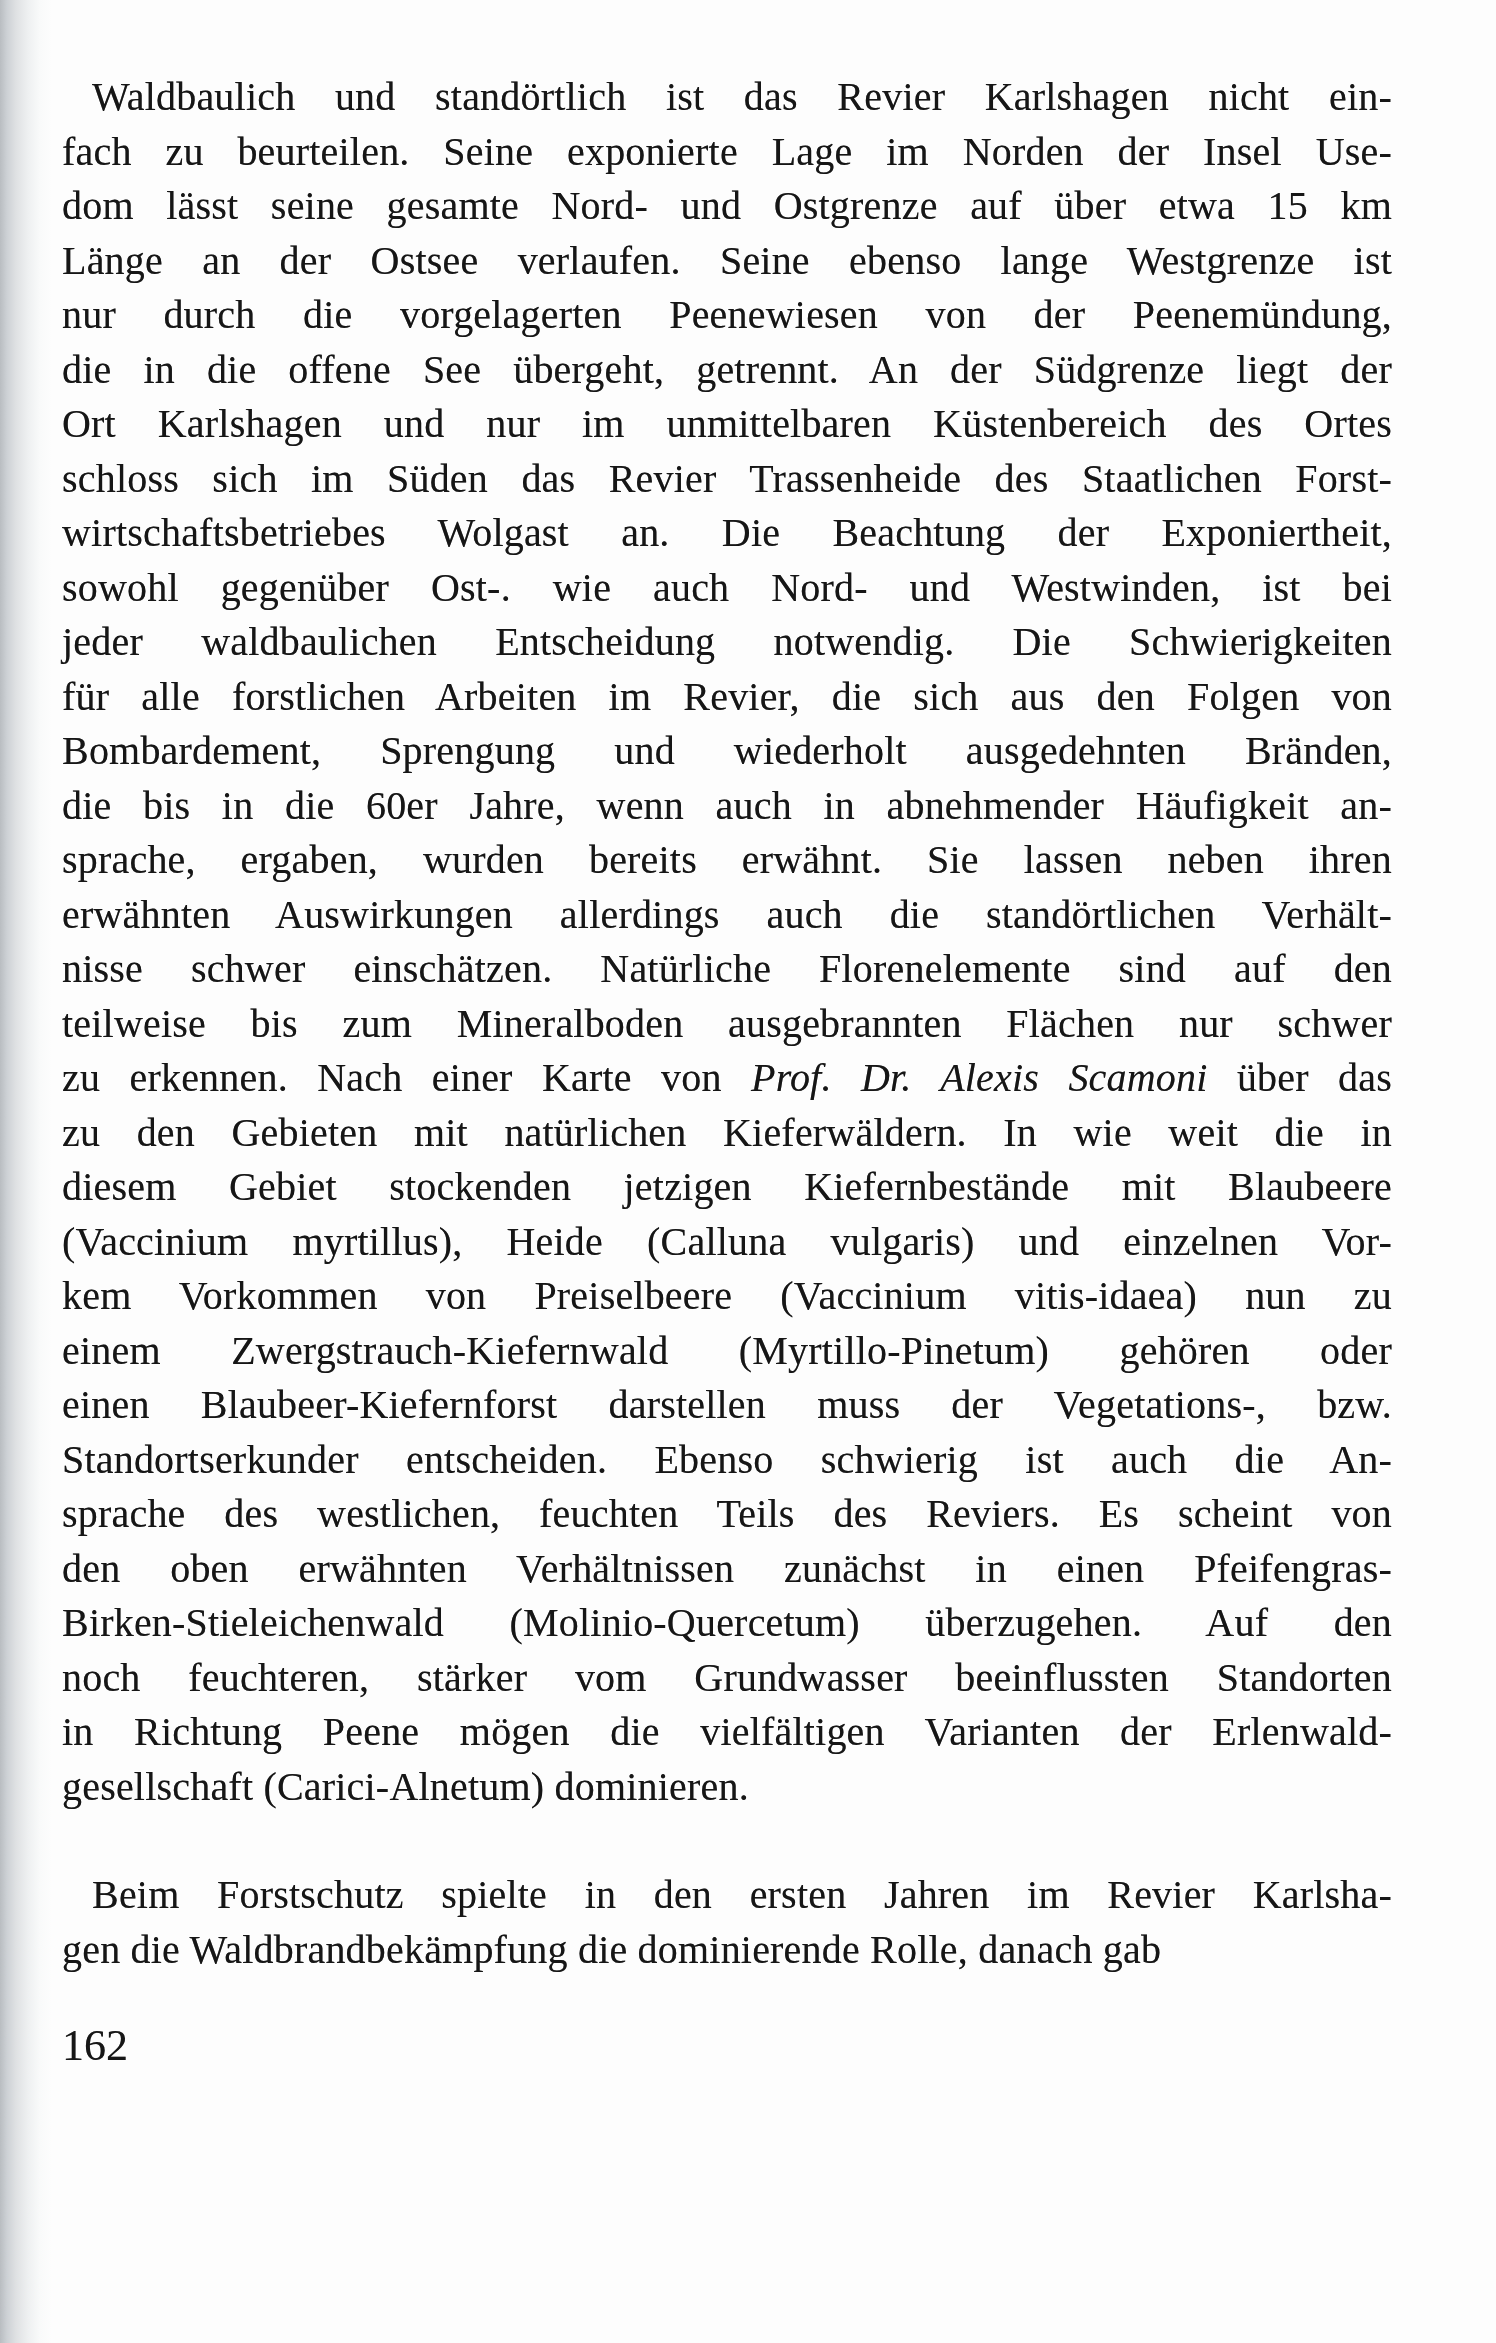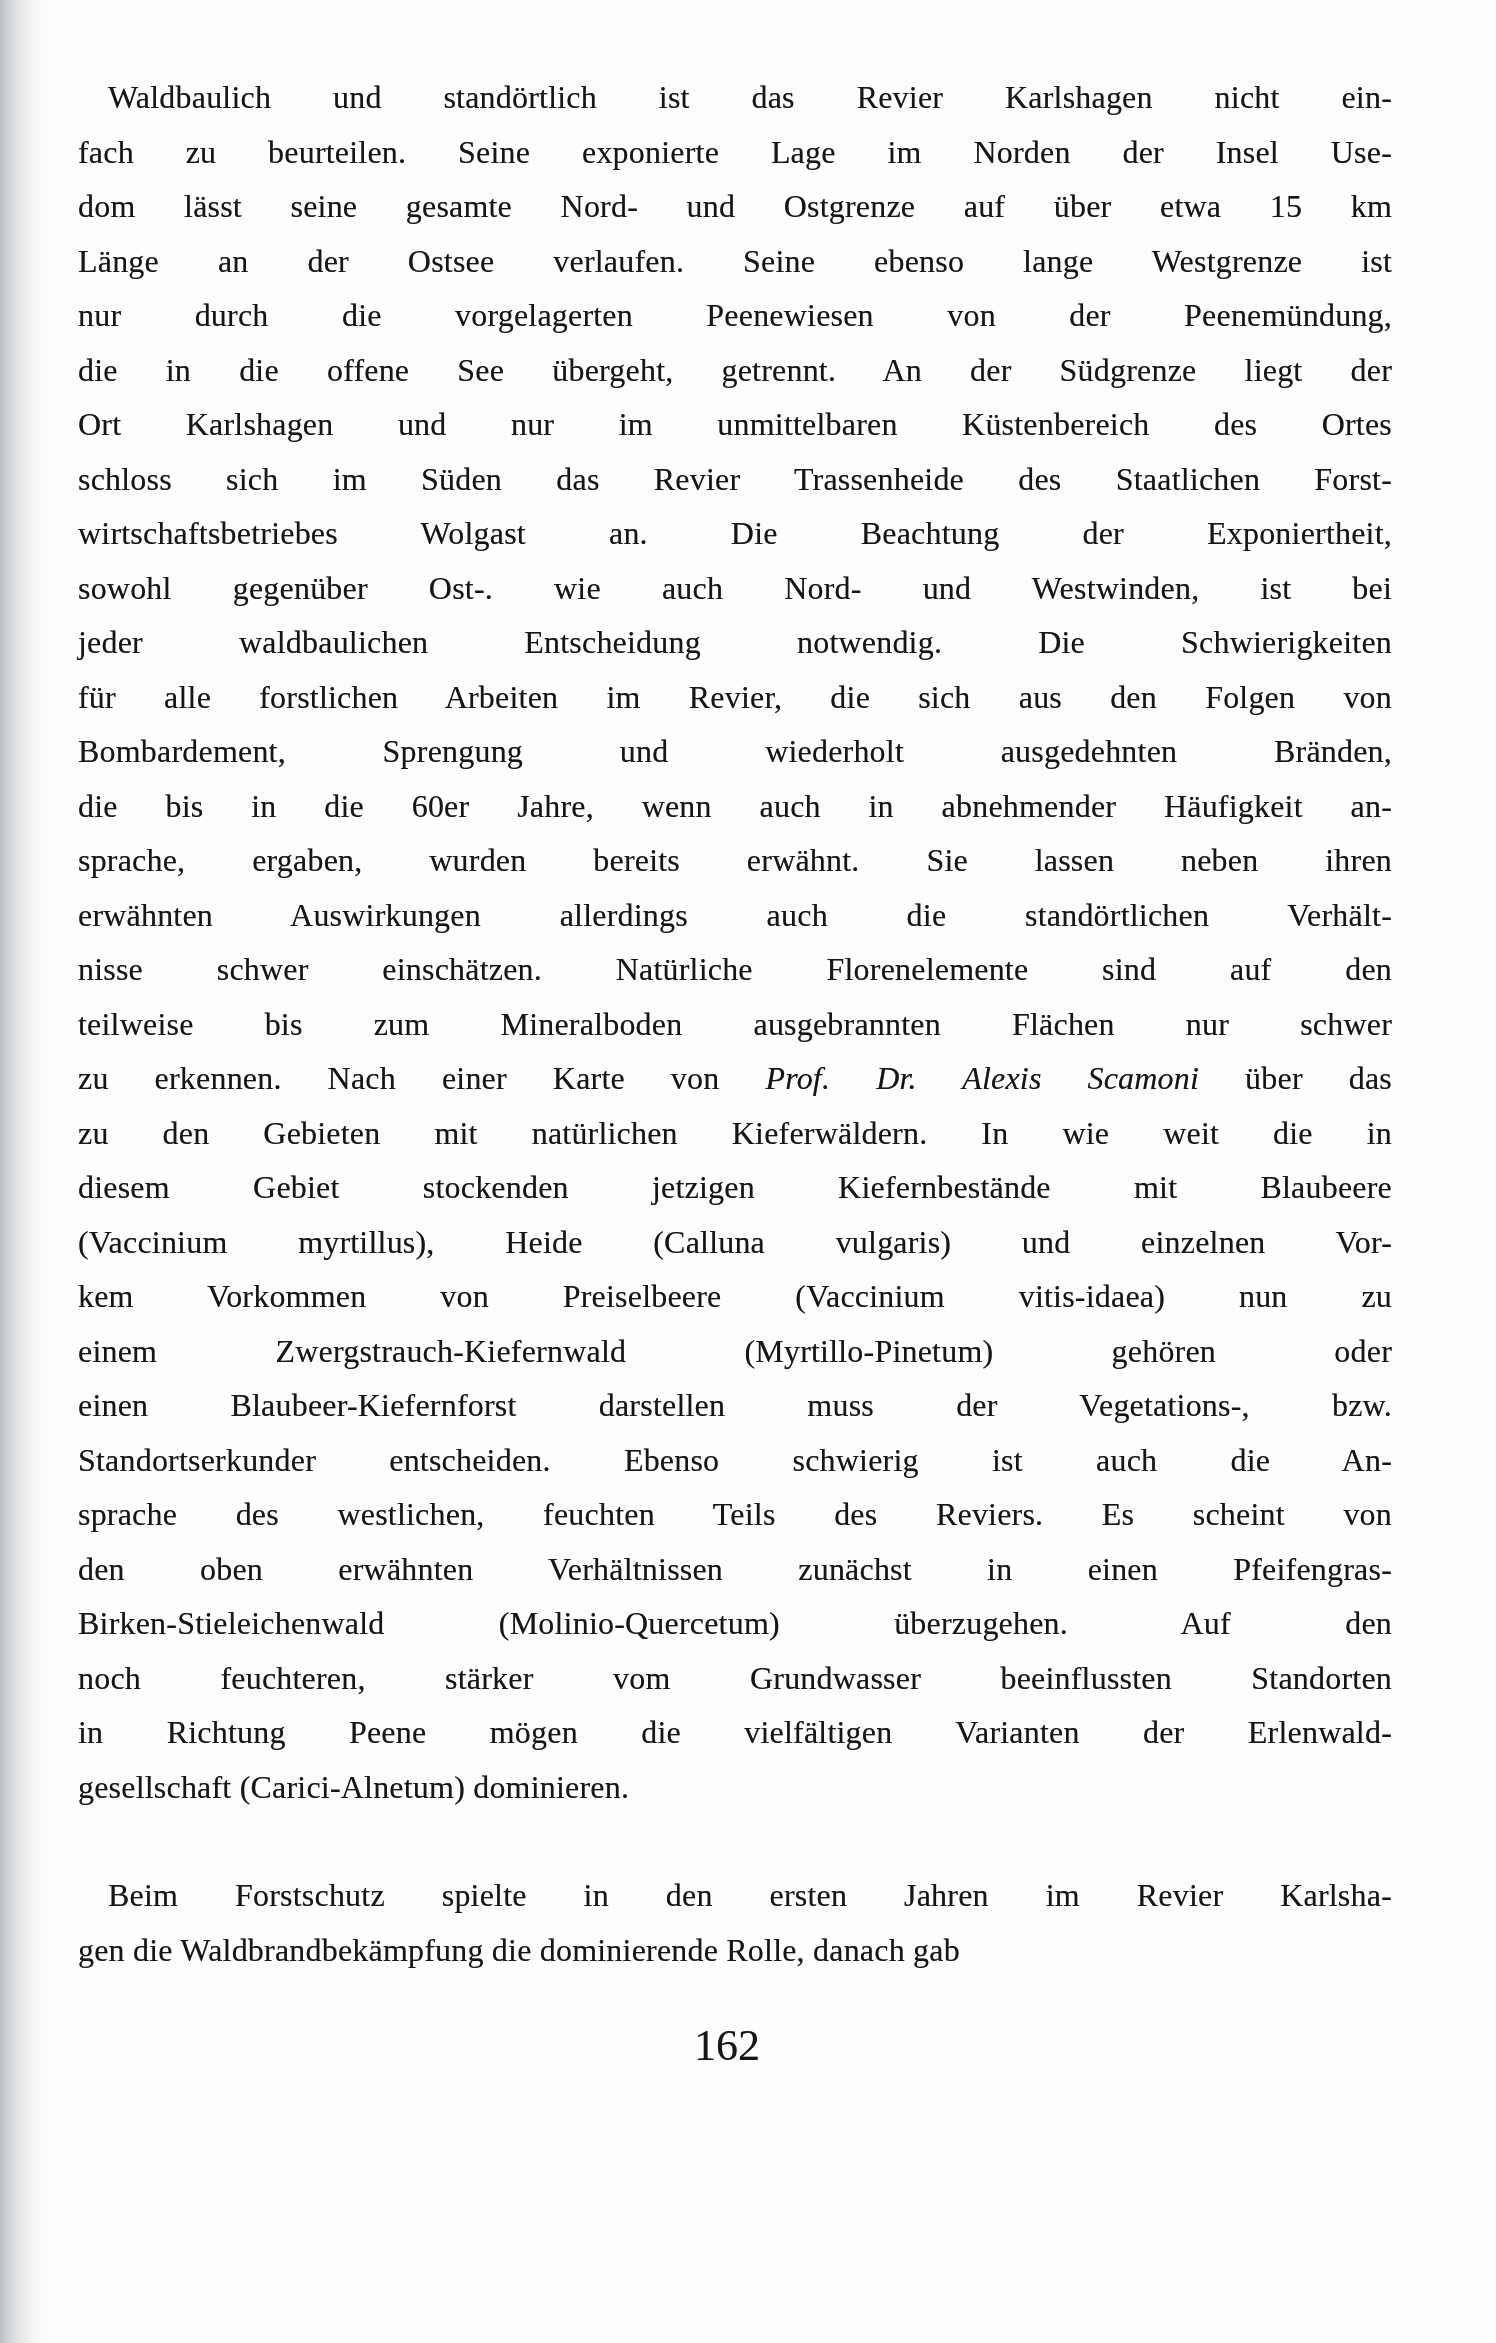--- a/index.html
+++ b/index.html
@@ -30,40 +30,39 @@
   .page-inner {
     position: absolute;
     left: 62px;
     top: 70px;
     width: 1330px;
   }
   .paragraph {
     margin: 0 0 54px 0;
   }
   .line {
-    font-size: 32px;
+    font-size: 40px;
     line-height: 54.5px;
     text-align: justify;
     text-align-last: justify;
     letter-spacing: 0.2px;
     text-shadow: 0 0 0.6px rgba(20,20,20,0.55);
-    margin-left: 16px;
   }
   .line.first {
     padding-left: 30px;
   }
   .line.last {
     text-align-last: left;
   }
   .line i {
   }
   .page-number {
     font-size: 44px;
     line-height: 54.5px;
-    text-align: center;
+    text-align: left;
     margin-top: -12px;
     text-shadow: 0 0 0.6px rgba(20,20,20,0.55);
   }
 </style>
 </head>
 <body>
 
 <div class="gutter-shadow"></div>
 
 <div class="page-inner">

